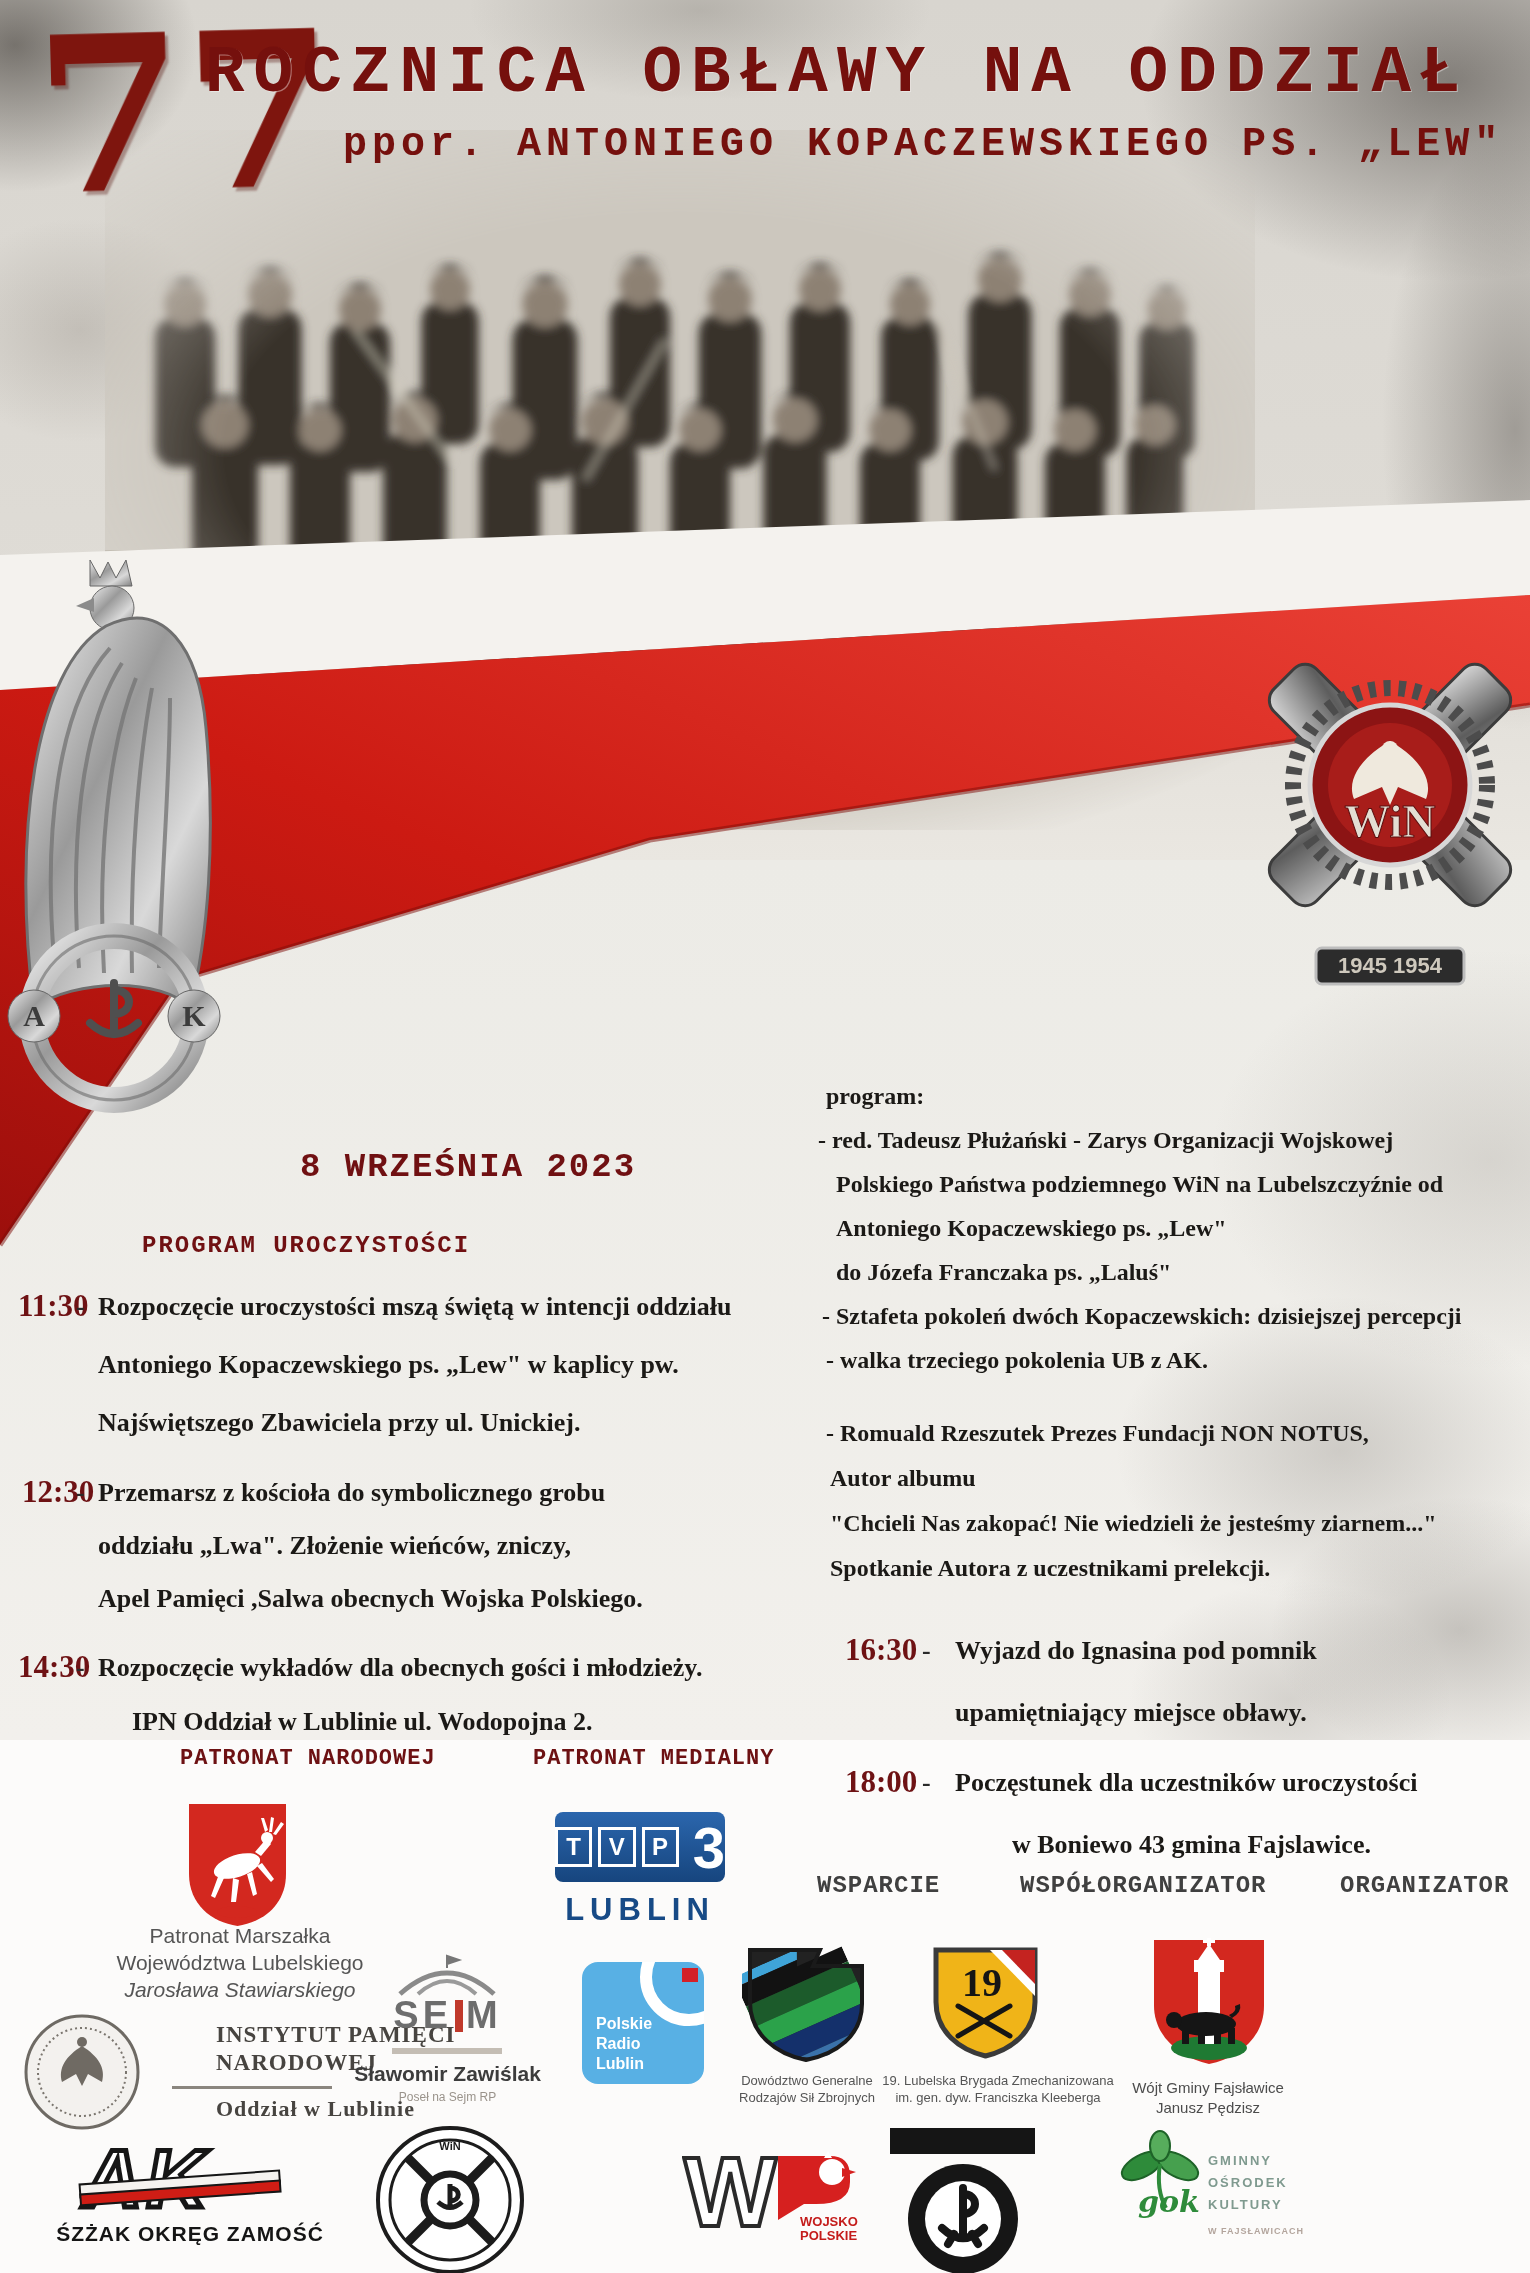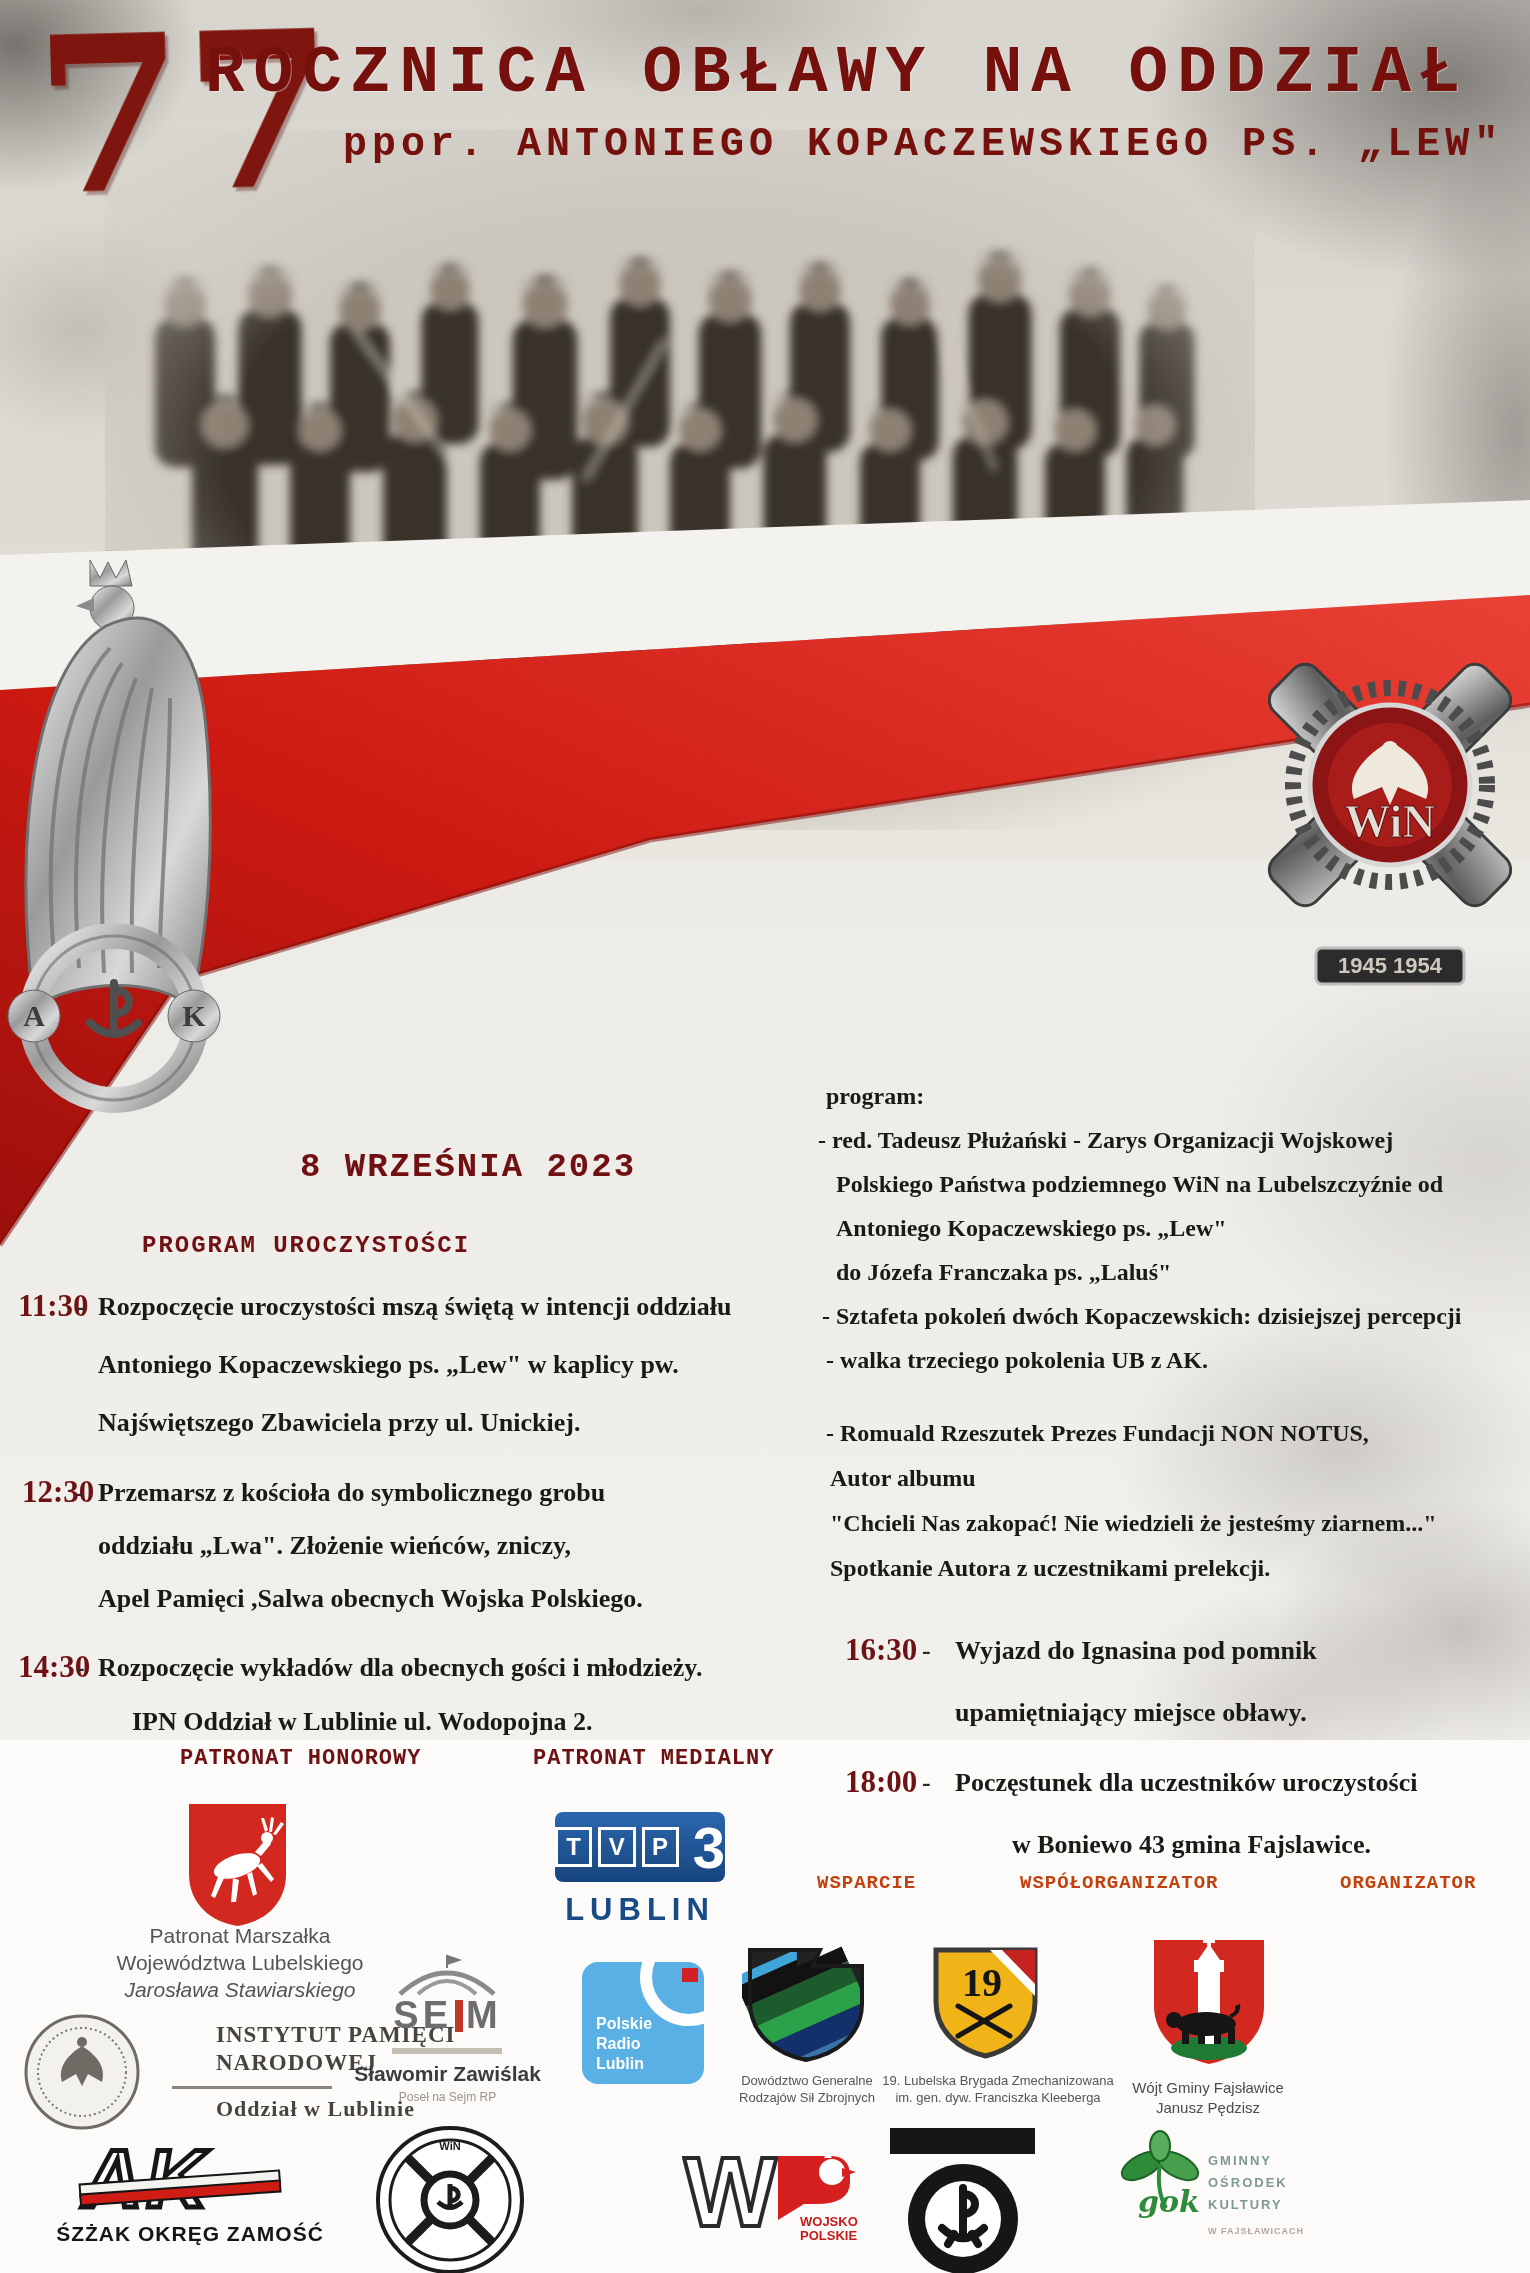--- a/index.html
+++ b/index.html
@@ -25,21 +25,21 @@
       linear-gradient(#ecebe6,#f2f0ec);}
   .zone-bot{left:0;top:1740px;width:1530px;height:533px;background:#fcfbfa;}
   .title-num{font-family:"DejaVu Serif","Liberation Serif",serif;font-weight:700;
     font-size:215px;line-height:1;color:#7e150e;transform:rotate(-1.5deg);
     text-shadow:3px 4px 2px rgba(80,12,6,.35);}
   .title1{font-size:66px;letter-spacing:9px;color:#75100d;text-shadow:1px 1px 0 rgba(255,255,255,.4);}
   .title2{font-size:40px;letter-spacing:5px;color:#75100d;}
   .date{font-size:34px;letter-spacing:2px;color:#701012;}
   .pgm-hdr{font-size:24px;letter-spacing:2px;color:#701012;}
   .sec-hdr{font-size:22px;letter-spacing:1px;color:#6d1113;}
-  .sec-hdr2{font-size:19px;letter-spacing:1px;color:#c2410c;}
+  .sec-hdr2{font-size:24px;letter-spacing:1px;color:#404040;}
   .time{font-family:"Liberation Serif","DejaVu Serif",serif;font-weight:700;font-size:31px;color:#6e1214;}
   .dash{font-family:"Liberation Serif",serif;font-weight:700;font-size:26px;color:#2a2a2a;}
   .sline{font-size:26px;white-space:nowrap;}
   .pline{font-size:24px;white-space:nowrap;}
   .cap{font-family:"Liberation Sans",sans-serif;color:#4a4a4a;text-align:center;}
   .ipn-t{font-family:"Liberation Serif",serif;font-weight:700;color:#474440;font-size:23px;letter-spacing:1px;margin-left:44px;}
   .lublin-w{color:#174a86;font-weight:700;letter-spacing:6px;font-size:31px;text-align:center;}
   .tvpbox{background:linear-gradient(#2b66ad,#16457e);border-radius:8px;display:flex;align-items:center;justify-content:center;gap:6px;}
   .tvpcell{width:34px;height:34px;border:3px solid #fff;color:#fff;font-weight:700;font-size:24px;
     display:flex;align-items:center;justify-content:center;font-family:"Liberation Sans",sans-serif;}
@@ -216,21 +216,21 @@
   <div class="abs time" style="left:845px;top:1632px;">16:30</div>
   <div class="abs dash" style="left:922px;top:1636px;">-</div>
   <div class="abs t-serif sline" style="left:955px;top:1636px;">Wyjazd do Ignasina pod pomnik</div>
   <div class="abs t-serif sline" style="left:955px;top:1698px;">upamiętniający miejsce obławy.</div>
 
   <div class="abs time" style="left:845px;top:1764px;">18:00</div>
   <div class="abs dash" style="left:922px;top:1768px;">-</div>
   <div class="abs t-serif sline" style="left:955px;top:1768px;">Poczęstunek dla uczestników uroczystości</div>
   <div class="abs t-serif sline" style="left:1012px;top:1830px;">w Boniewo 43 gmina Fajslawice.</div>
 
-  <div class="abs t-mono sec-hdr" style="left:180px;top:1746px;">PATRONAT HONOROWY</div>
+  <div class="abs t-mono sec-hdr" style="left:180px;top:1746px;">PATRONAT NARODOWEJ</div>
   <div class="abs t-mono sec-hdr" style="left:533px;top:1746px;">PATRONAT MEDIALNY</div>
   <div class="abs t-mono sec-hdr2" style="left:817px;top:1872px;">WSPARCIE</div>
   <div class="abs t-mono sec-hdr2" style="left:1020px;top:1872px;text-align:center;">WSPÓŁORGANIZATOR</div>
   <div class="abs t-mono sec-hdr2" style="left:1340px;top:1872px;">ORGANIZATOR</div>
 
   <svg class="abs" style="left:185px;top:1800px;" width="105" height="128" viewBox="0 0 105 128">
     <path d="M4,4 h97 v70 c0,30 -22,48 -48.5,52 C26,122 4,104 4,74 Z" fill="#d3281f"></path>
     <g fill="#fff">
       <ellipse cx="52" cy="66" rx="24" ry="11" transform="rotate(-18 52 66)"></ellipse>
       <path d="M70,52 l12,-14 4,6 -10,12 z"></path>

